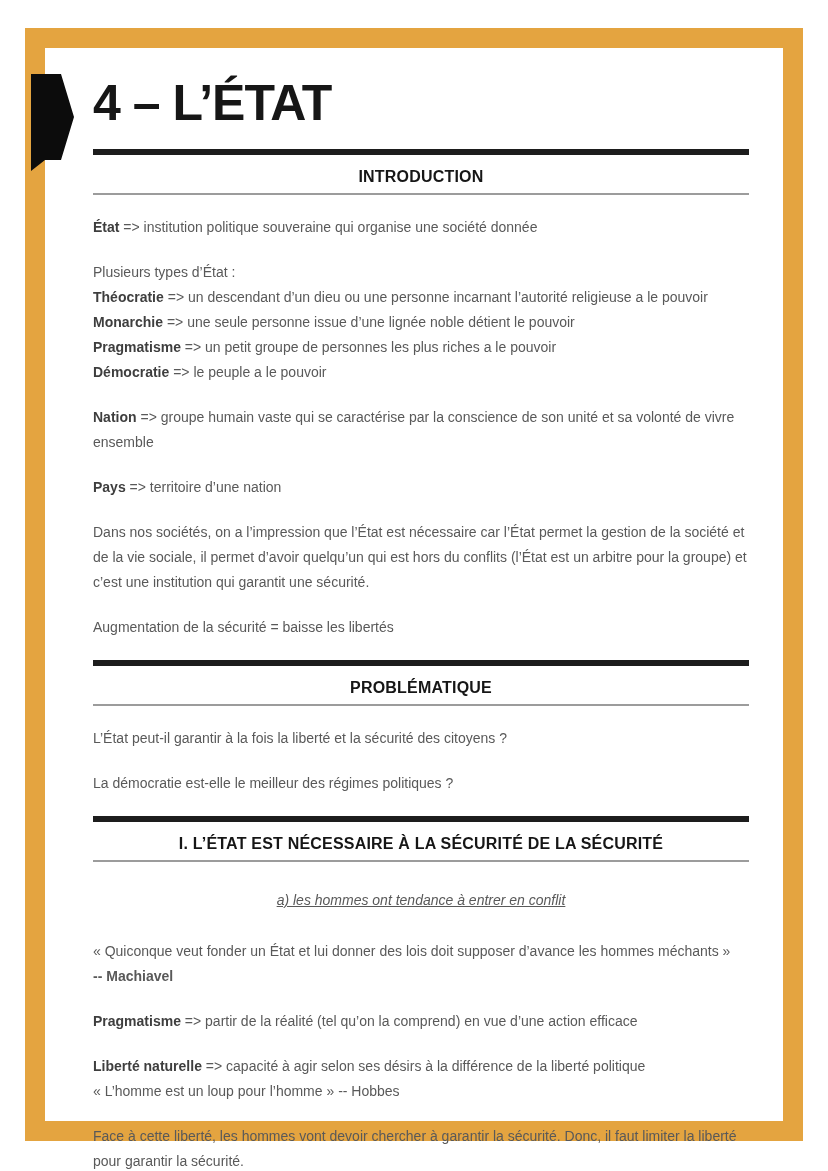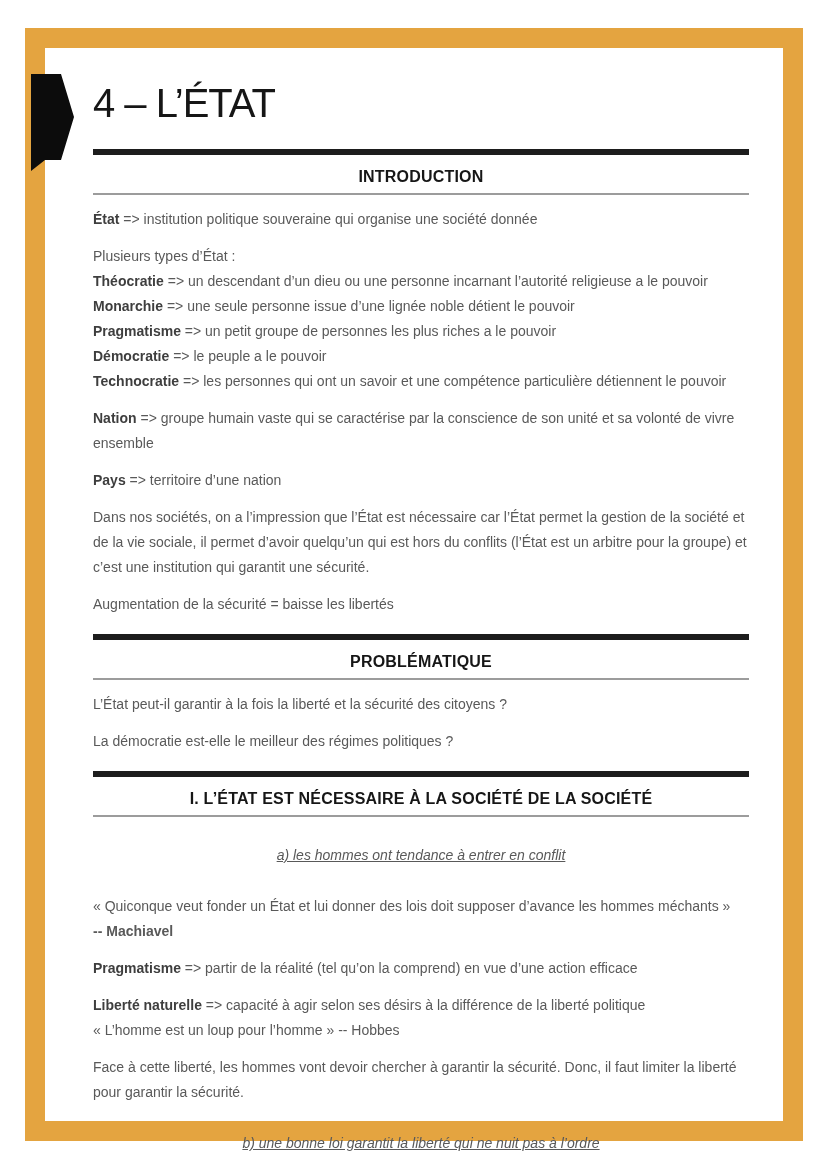--- a/index.html
+++ b/index.html
@@ -23,23 +23,23 @@
     width: 43px; height: 98px;
     z-index: 2;
   }
   .content {
     padding: 26px 34px 0 48px;
     color: var(--body_text, #595959);
     font-size: 14px;
     line-height: 25px;
   }
   .title {
-    font-size: 40px;
+    font-size: 50px;
     line-height: 58px;
-    font-weight: normal;
+    font-weight: bold;
     color: var(--heading_text, #161616);
     letter-spacing: -1px;
   }
   .rule-thick {
     height: 6px;
     background: var(--rule_dark, #1d1d1d);
     margin-top: 17px;
   }
   .section-heading {
     font-size: 16px;
@@ -47,21 +47,21 @@
     font-weight: bold;
     color: var(--heading_text, #161616);
     text-align: center;
     margin: 11px 0 5px;
     letter-spacing: 0.2px;
   }
   .rule-thin {
     height: 2px;
     background: var(--rule_light, #9c9c9c);
   }
-  .para { margin: 12px 0; }
+  .para { margin: 20px 0; }
   .term { color: var(--term_text, #3e3e3e); font-weight: bold; }
   .attribution { text-align: left; padding-right: 76px; font-weight: bold; }
   .subheading {
     text-align: center;
     font-style: italic;
     text-decoration: underline;
     margin: 26px 0;
   }
 </style>
 </head>
@@ -93,23 +93,20 @@
         </div>
         <div class="line">
           <b class="term">Monarchie</b><span> =&gt; une seule personne issue d’une lignée noble détient le pouvoir</span>
         </div>
         <div class="line">
           <b class="term">Pragmatisme</b><span> =&gt; un petit groupe de personnes les plus riches a le pouvoir</span>
         </div>
         <div class="line">
           <b class="term">Démocratie</b><span> =&gt; le peuple a le pouvoir</span>
         </div>
-        <div class="line">
-          <b class="term">Technocratie</b><span> =&gt; les personnes qui ont un savoir et une compétence particulière détiennent le pouvoir</span>
-        </div>
       </div>
 
       <div class="para">
         <b class="term">Nation</b><span> =&gt; groupe humain vaste qui se caractérise par la conscience de son unité et sa volonté de vivre ensemble</span>
       </div>
 
       <div class="para">
         <b class="term">Pays</b><span> =&gt; territoire d’une nation</span>
       </div>
 
@@ -118,21 +115,21 @@
       <div class="para">Augmentation de la sécurité = baisse les libertés</div>
 
       <div class="rule-thick"></div>
       <h2 class="section-heading">PROBLÉMATIQUE</h2>
       <div class="rule-thin"></div>
 
       <div class="para">L’État peut-il garantir à la fois la liberté et la sécurité des citoyens ?</div>
       <div class="para">La démocratie est-elle le meilleur des régimes politiques ?</div>
 
       <div class="rule-thick"></div>
-      <h2 class="section-heading">I. L’ÉTAT EST NÉCESSAIRE À LA SOCIÉTÉ DE LA SOCIÉTÉ</h2>
+      <h2 class="section-heading">I. L’ÉTAT EST NÉCESSAIRE À LA SÉCURITÉ DE LA SÉCURITÉ</h2>
       <div class="rule-thin"></div>
 
       <div class="para subheading">a) les hommes ont tendance à entrer en conflit</div>
 
       <div class="para">
         <div class="line">« Quiconque veut fonder un État et lui donner des lois doit supposer d’avance les hommes méchants »</div>
         <div class="attribution">-- Machiavel</div>
       </div>
 
       <div class="para">

